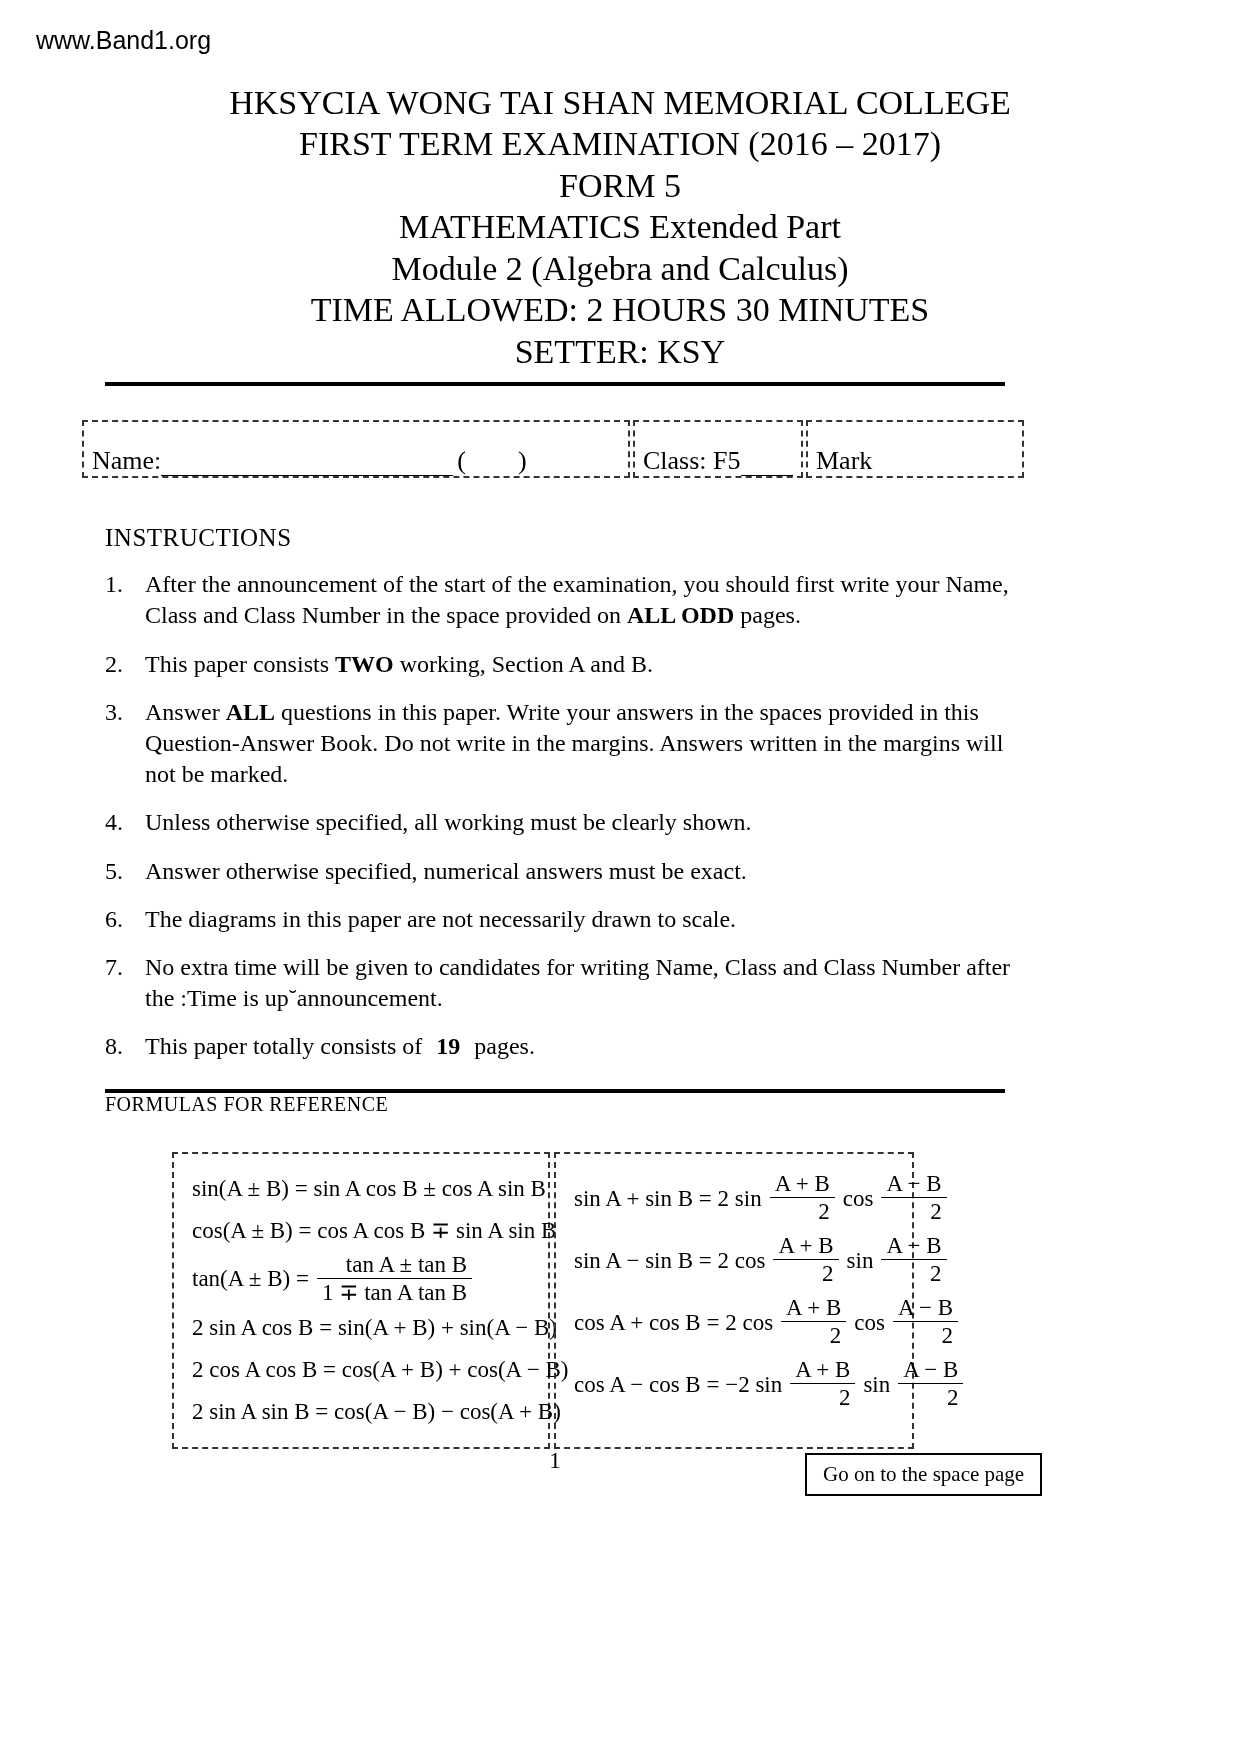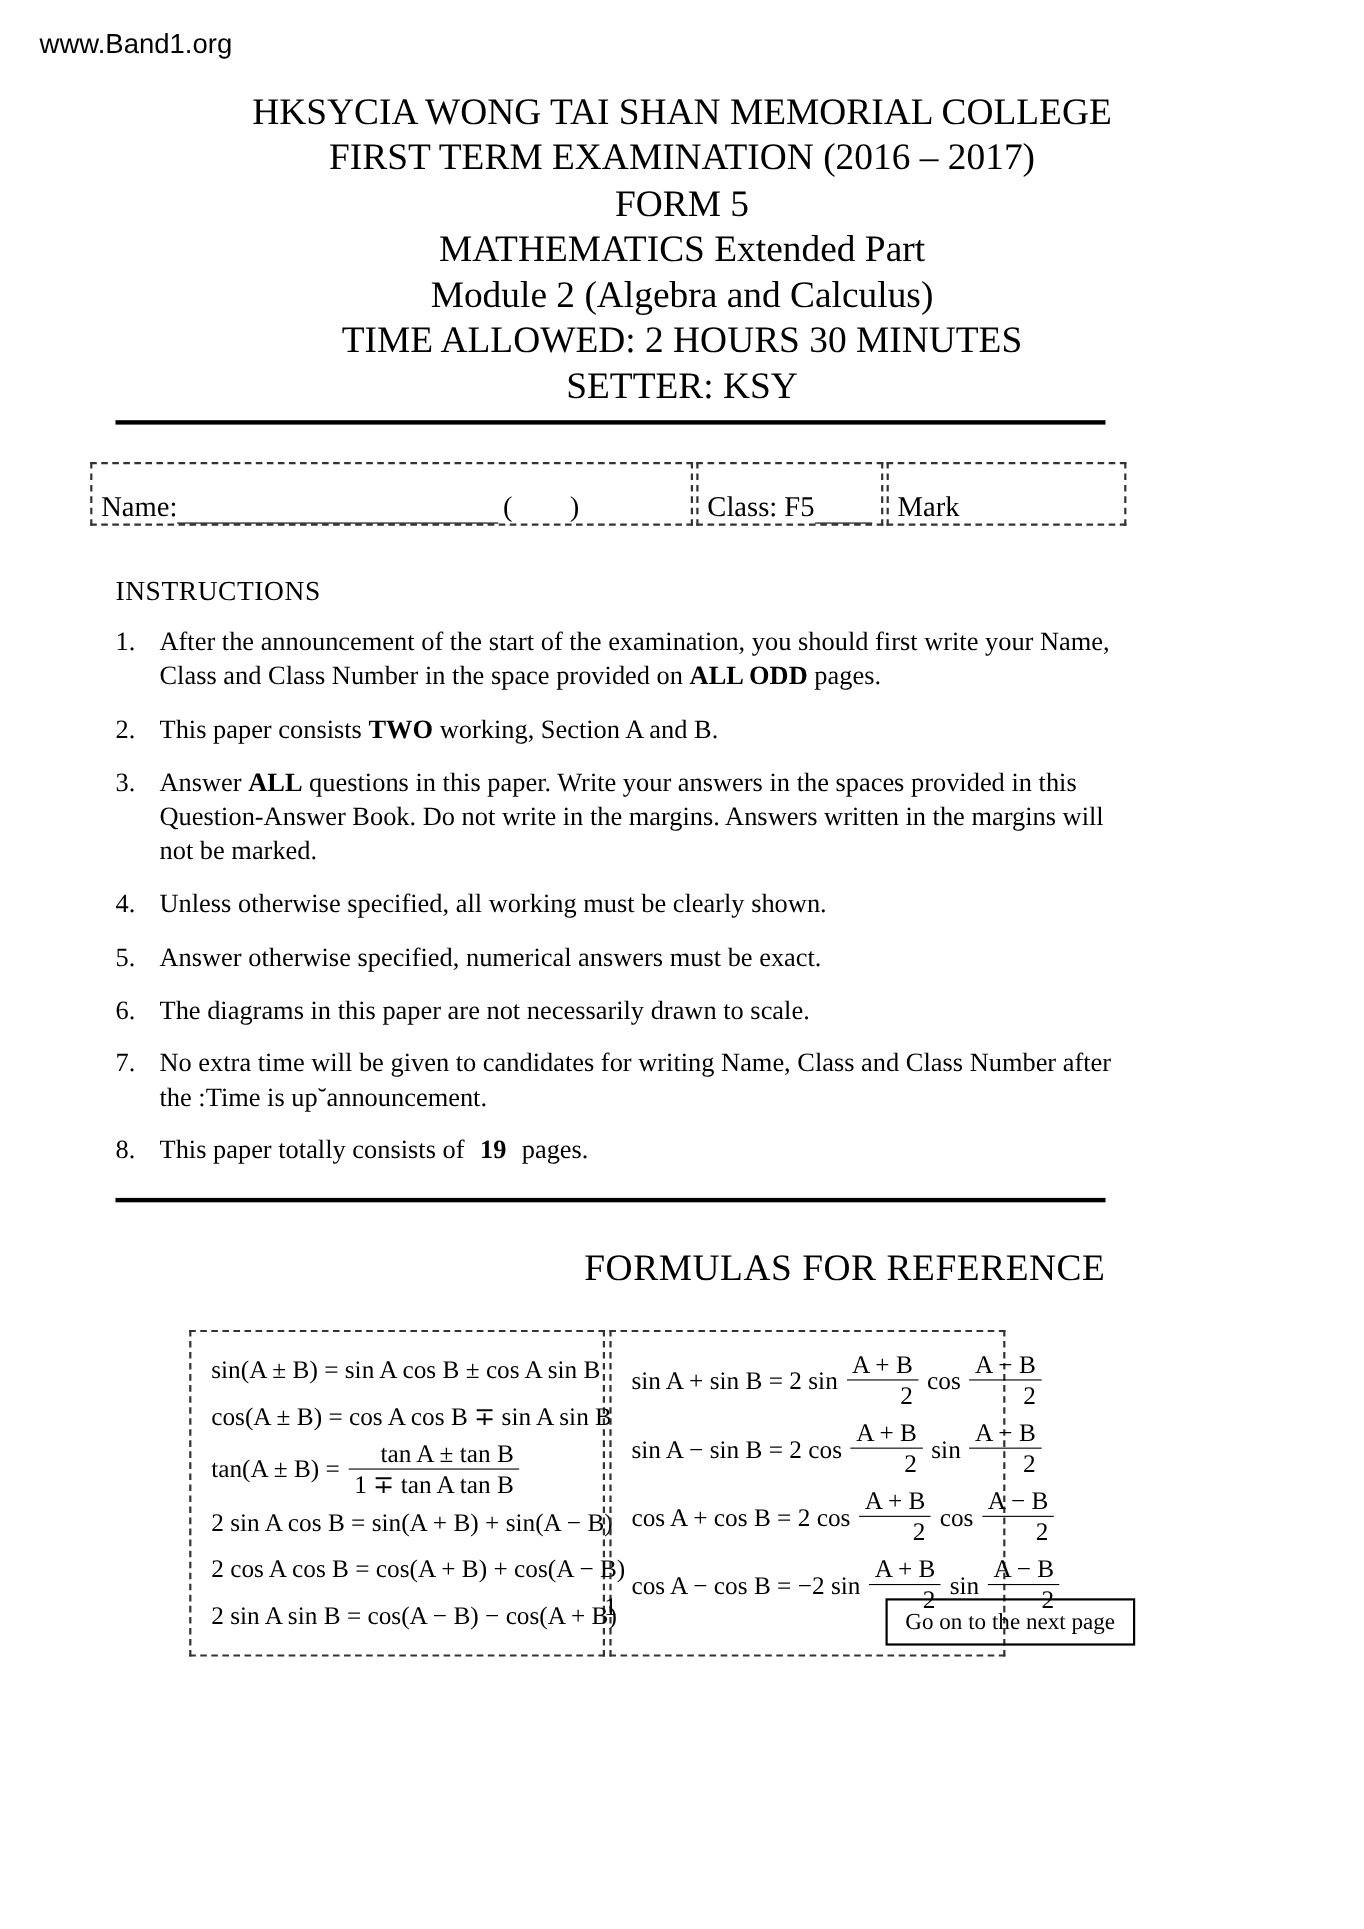--- a/index.html
+++ b/index.html
@@ -32,21 +32,21 @@
   .uline-class { width:52px; }
   .paren-gap { display:inline-block; width:52px; }
   .paren-open { margin-left:4px; }
 
   .instructions-heading { margin:46px 0 0 105px; font-size:25px; letter-spacing:0.5px; }
   .item { display:flex; margin:17px 0 0 105px; width:932px; font-size:24px; line-height:1.3; }
   .item .n { width:40px; flex:none; }
   .item .t { flex:1; }
   .bold-19 { margin:0 14px;text-align:center; }
 
-  .formulas-heading { margin-top:42px; margin-left:105px; width:900px; text-align:right; font-size:34px; letter-spacing:0.5px; }
+  .formulas-heading { margin-left:105px; width:900px; text-align:left; font-size:20px; letter-spacing:0.5px; }
 
   .formulabox { display:flex; gap:4px; margin:36px 0 0 172px; }
   .fcol { border:2px dashed #333; padding:14px 18px; box-sizing:border-box; }
   .fcol-left  { width:378px; }
   .fcol-right { width:360px; }
   .fline { font-size:23px; min-height:42px; display:flex; align-items:center; white-space:nowrap; }
   .fcol-right .fline { min-height:62px; }
   .frow span { margin-right:4px; }
   .frac { display:inline-block; vertical-align:middle; text-align:right; margin:0 4px; }
   .frac .num { display:block; padding:0 5px; line-height:1.15; }
@@ -192,13 +192,13 @@
       <span>sin</span>
       <span class="frac">
           <span class="num">A − B</span>
           <span class="den">2</span>
         </span>
     </div>
   </div>
 </div>
 
 <div class="pagenum">1</div>
-<div class="nextpage">Go on to the next page</div>
+<div class="nextpage">Go on to the space page</div>
 
 </body></html>

